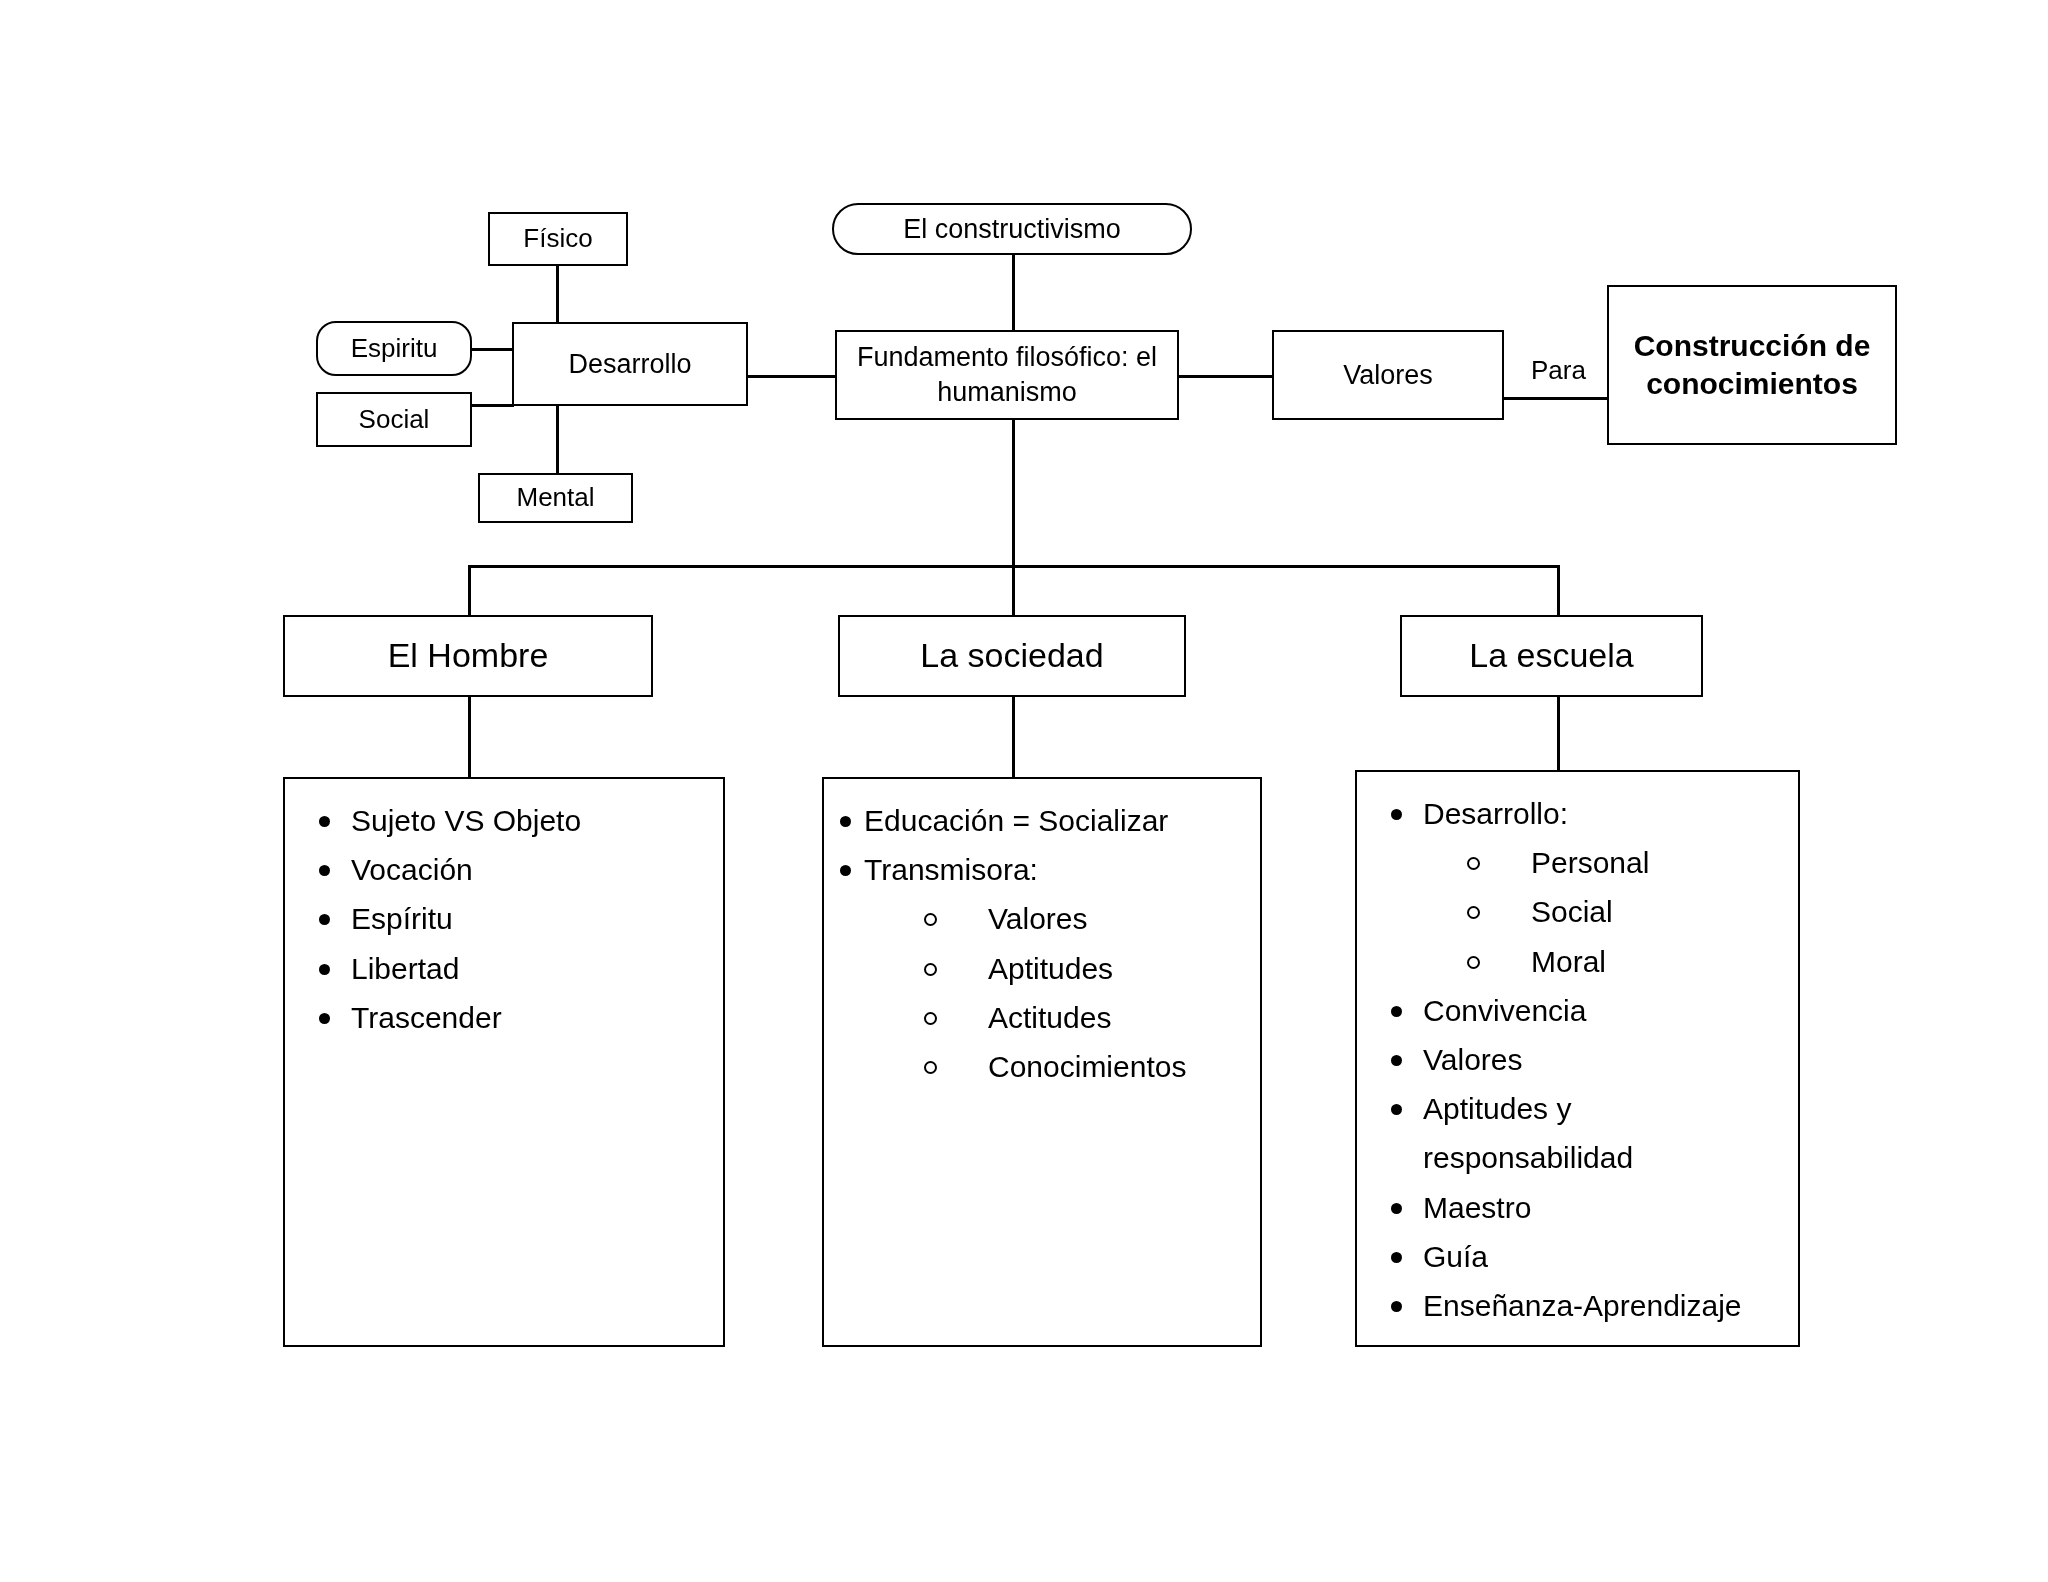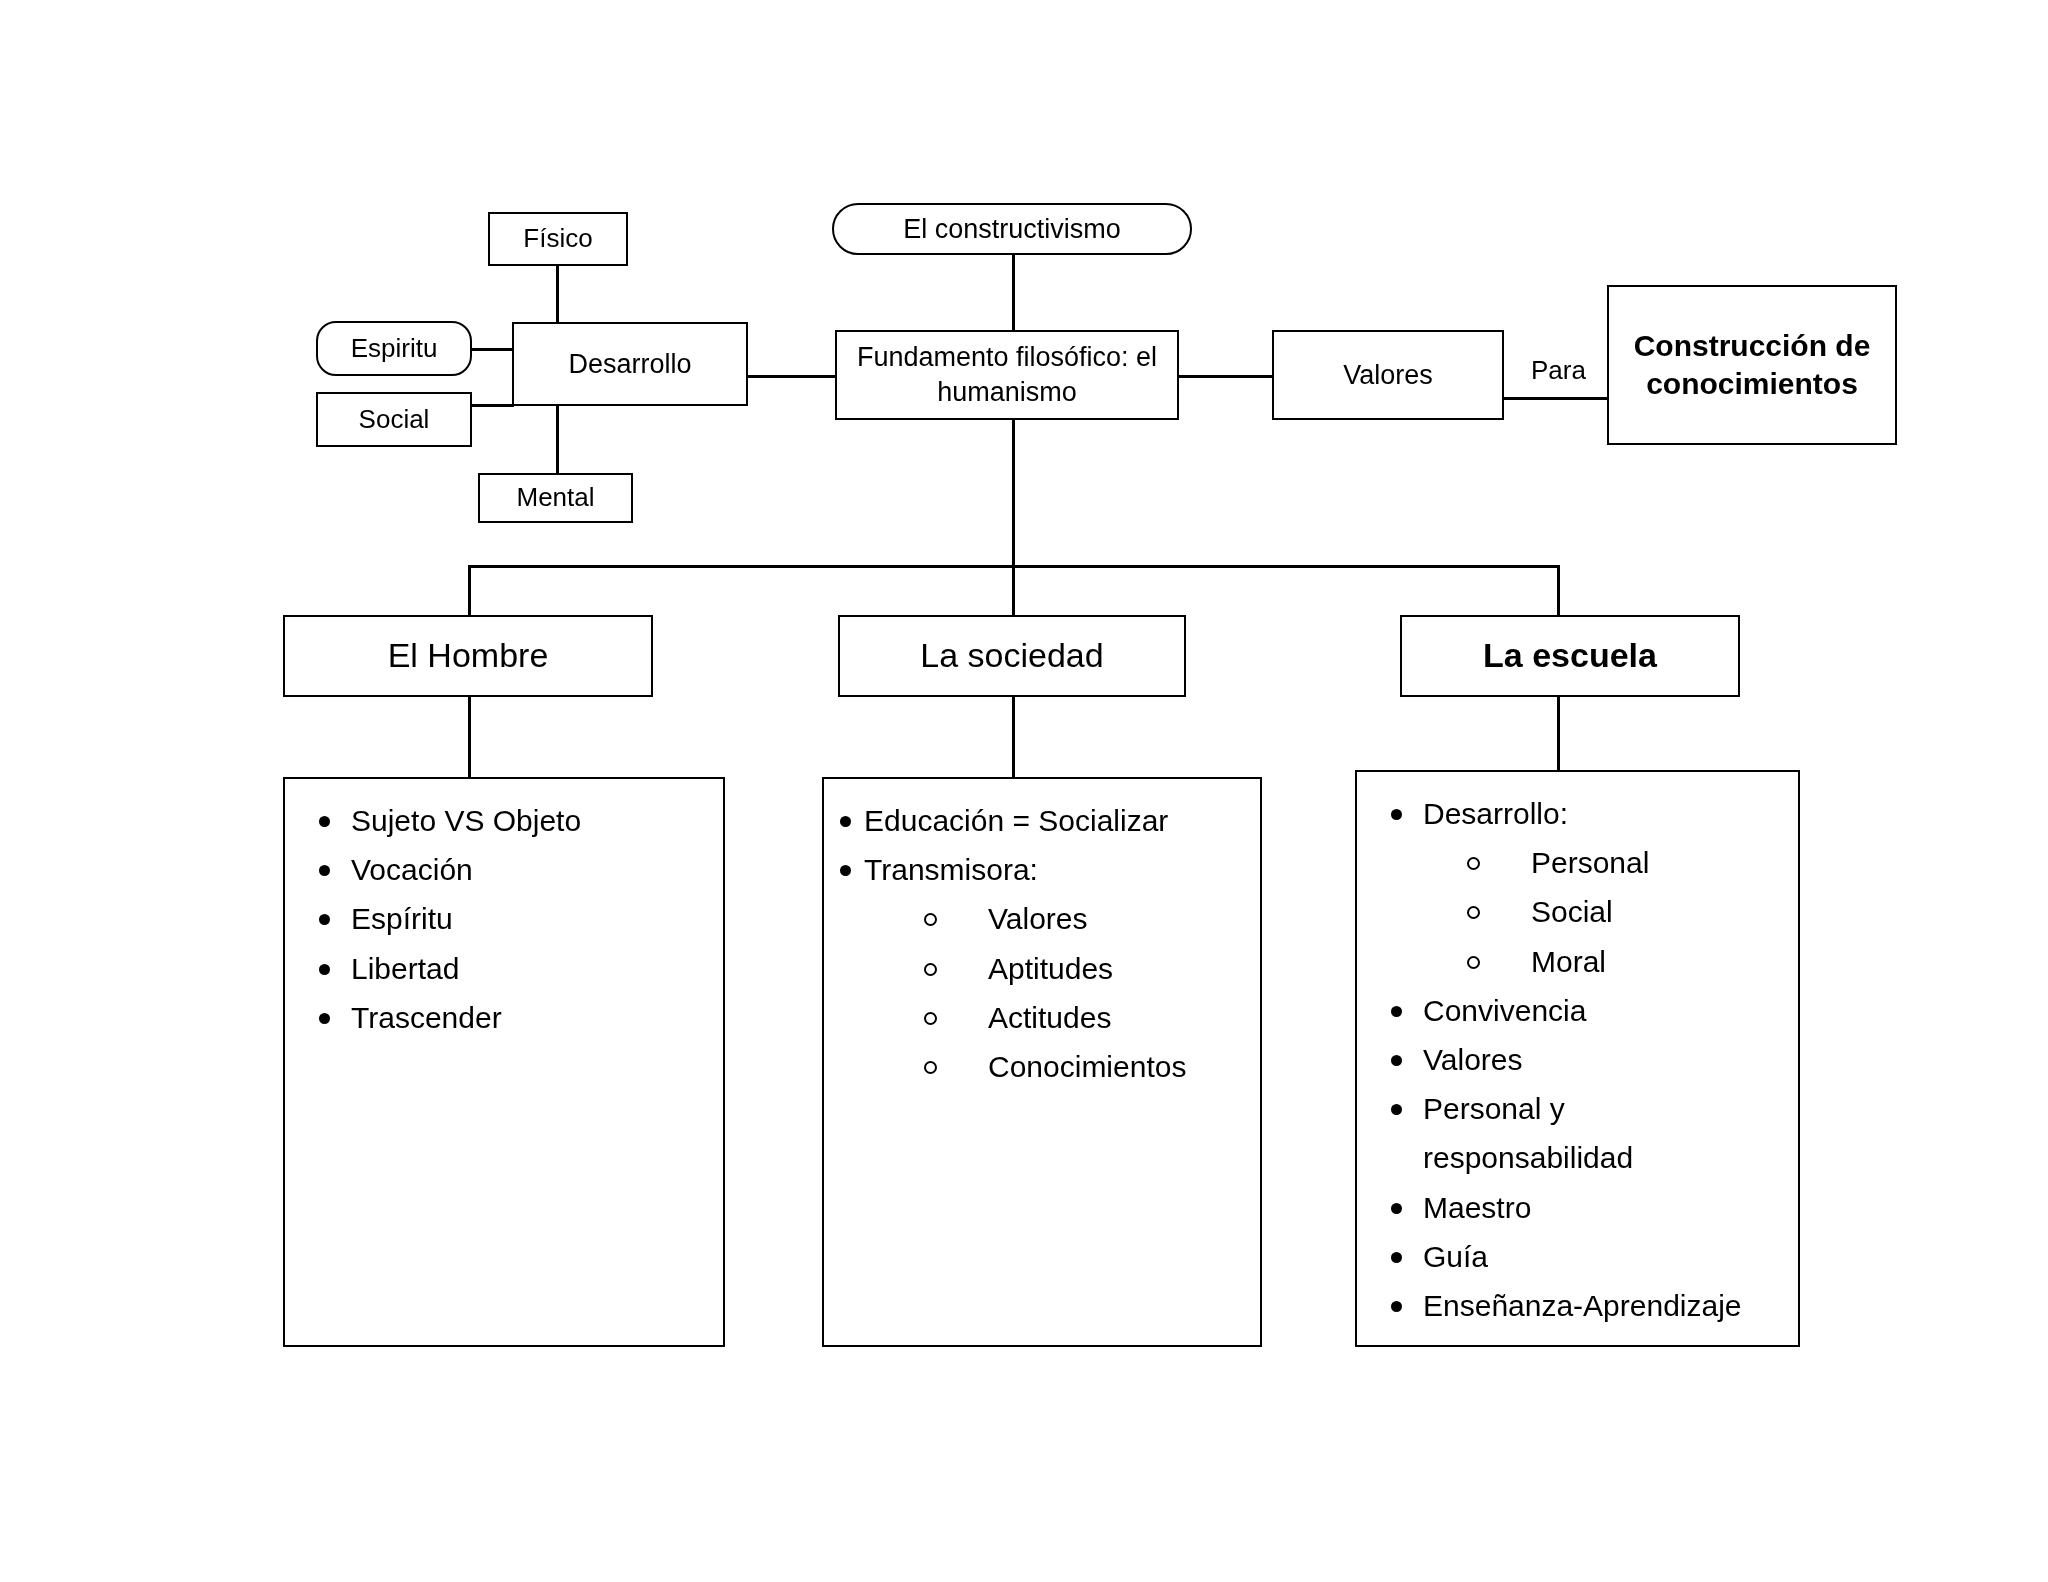--- a/index.html
+++ b/index.html
@@ -192,21 +192,21 @@
   </div>
 
   <div class="node lg" style="left:283px; top:615px; width:370px; height:82px;">
     <span class="label">El Hombre</span>
   </div>
 
   <div class="node lg" style="left:838px; top:615px; width:348px; height:82px;">
     <span class="label">La sociedad</span>
   </div>
 
-  <div class="node lg" style="left:1400px; top:615px; width:340px; height:82px;font-weight:bold;">
+  <div class="node lg" style="left:1400px; top:615px; width:303px; height:82px;">
     <span class="label">La escuela</span>
   </div>
 
   <div class="content-box" style="left:283px; top:777px; width:442px; height:570px;">
     <ul class="blist" id="list-0">
         <li class="bullet-1">Sujeto VS Objeto</li>
         <li class="bullet-1">Vocación</li>
         <li class="bullet-1">Espíritu</li>
         <li class="bullet-1">Libertad</li>
         <li class="bullet-1">Trascender</li>
@@ -225,21 +225,21 @@
   </div>
 
   <div class="content-box" style="left:1355px; top:770px; width:445px; height:577px;">
     <ul class="blist" id="list-2">
         <li class="bullet-1">Desarrollo:</li>
         <li class="bullet-2">Personal</li>
         <li class="bullet-2">Social</li>
         <li class="bullet-2">Moral</li>
         <li class="bullet-1">Convivencia</li>
         <li class="bullet-1">Valores</li>
-        <li class="bullet-1">Personal y</li>
+        <li class="bullet-1">Aptitudes y</li>
         <li class="cont">responsabilidad</li>
         <li class="bullet-1">Maestro</li>
         <li class="bullet-1">Guía</li>
         <li class="bullet-1">Enseñanza-Aprendizaje</li>
       </ul>
   </div>
 
 </div>
 
 </body></html>

